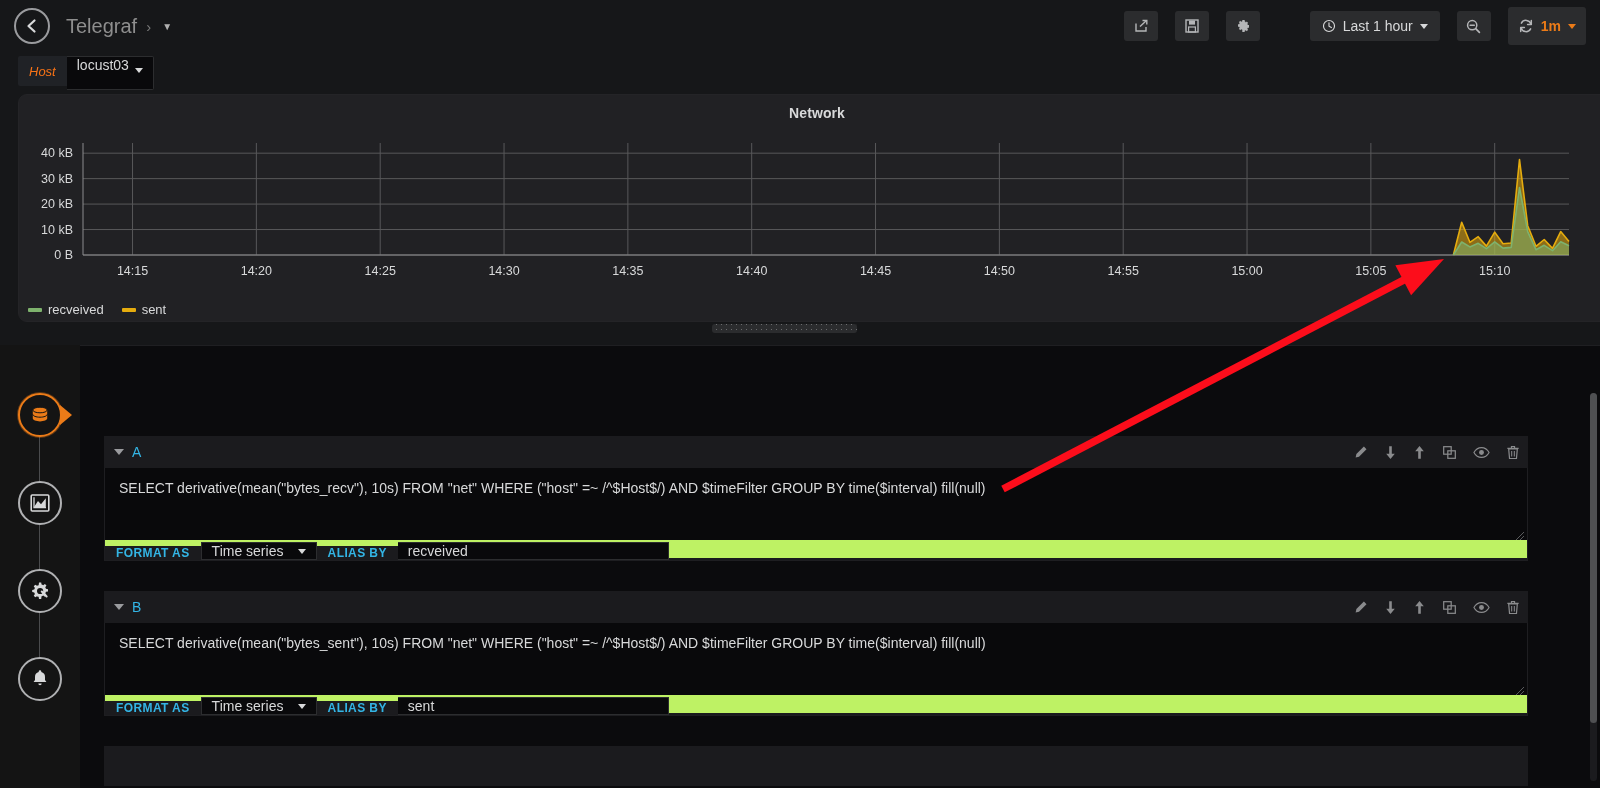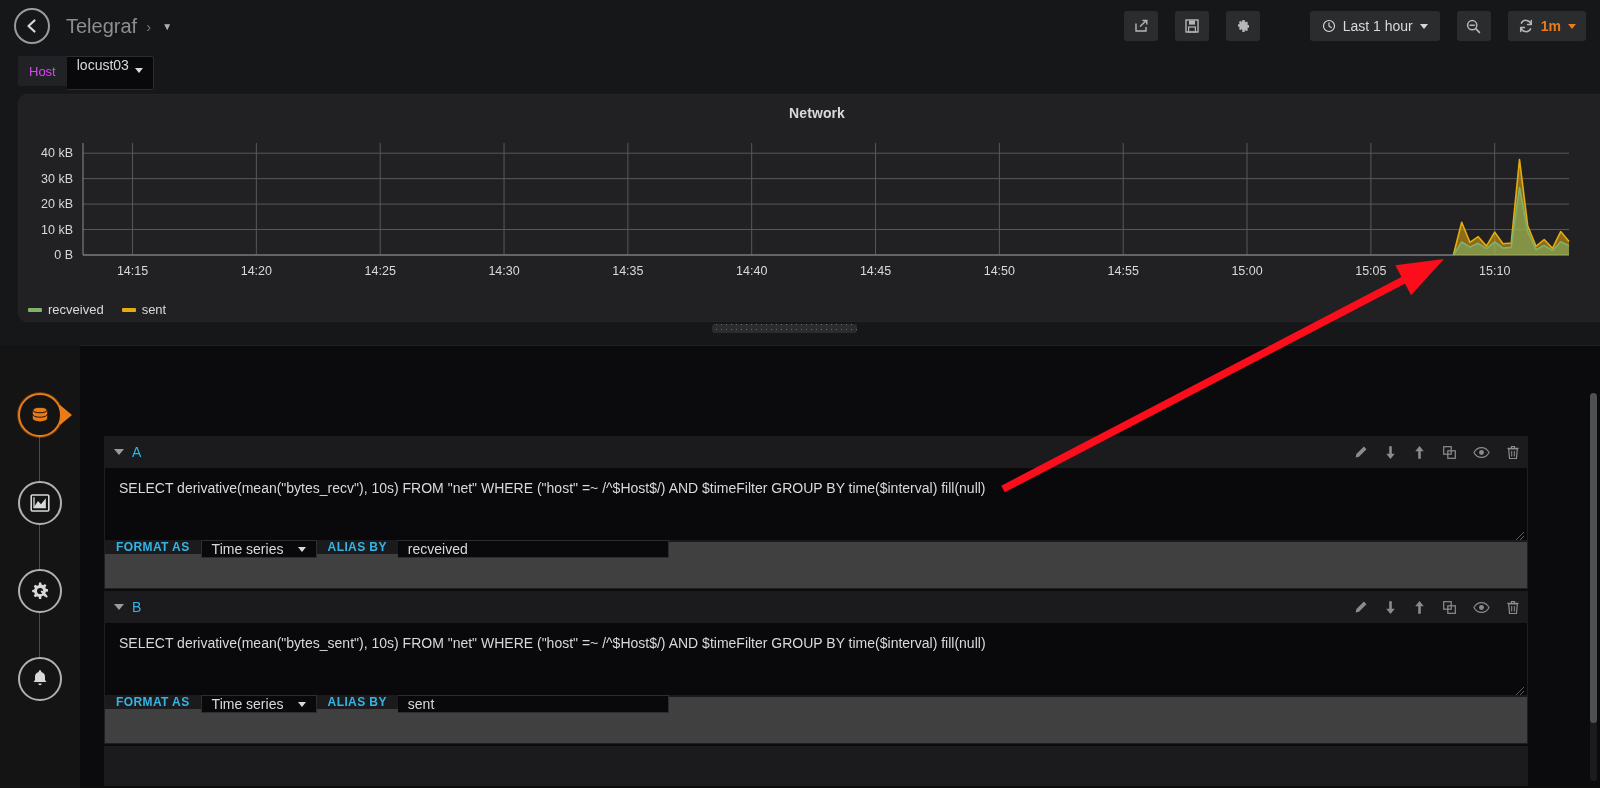--- a/index.html
+++ b/index.html
@@ -35,34 +35,34 @@
     display: flex; align-items: center; justify-content: center; cursor: pointer;
   }
   .icon-btn svg, .icon-btn span { display:block; }
   .nav-gap { width: 16px; }
   .timepicker {
     height: 30px; background: #2b2c2e; border-radius: 3px; display: flex;
     align-items: center; gap: 7px; padding: 0 12px; cursor: pointer; font-size: 14px;
     color: #d8d9da;
   }
   .refresh-btn {
-    height: 30px; background: #2b2c2e; border-radius: 3px; display: flex;
+    height: 38px; background: #2b2c2e; border-radius: 3px; display: flex;
     align-items: center; gap: 7px; padding: 0 10px; cursor: pointer;
   }
   .refresh-int { color: #eb7b18; font-size: 14px; font-weight: 600; }
   .caret-dn {
     width: 0; height: 0; border-left: 4px solid transparent; border-right: 4px solid transparent;
     border-top: 5px solid currentColor;
   }
 
   
   .varrow { position: absolute; left: 18px; top: 56px; display: flex; align-items: stretch; }
   .var-label {
-    background: #202226; color: #d946ef; font-size: 13px; padding: 0 11px;
-    display: flex; align-items: center; border-radius: 2px 0 0 2px; height: 30px;
+    background: #202226; color: #f97316; font-size: 13px; padding: 0 11px;
+    display: flex; align-items: center; border-radius: 2px 0 0 2px; height: 30px; font-style: italic;
   }
   .var-value {
     background: #09090b; border: 1px solid #2c2d2f; border-left: none; color: #d8d9da;
     font-size: 14px; padding: 16px 10px; display: flex; align-items: flex-end; gap: 6px;
     border-radius: 0 2px 2px 0; cursor: pointer; height: 30px;
   }
 
   
   .panel {
     position: absolute; left: 18px; top: 94px; width: 1598px; height: 228px;
@@ -145,21 +145,21 @@
   .qicon { cursor: pointer; opacity: .72; display: flex; align-items: center; }
   .qbody { background: #09090b; border: 1px solid #1e1e21; border-top: none; }
   .qtext {
     padding: 12px 14px; font-size: 14px; color: #d8d9da; height: 72px;
     font-family: "Liberation Sans", sans-serif; white-space: nowrap; overflow: hidden;
     cursor: text;
   }
   .qresize {
     position: absolute; right: 2px; bottom: 2px; width: 10px; height: 10px; cursor: nwse-resize;
   }
-  .qfooter { display: flex; align-items: flex-start; height: 48px; background: #404040; }
+  .qfooter { display: flex; align-items: flex-end; height: 20px; background: #bef264; }
   .fld-label {
     background: #1b1b1e; color: #33b5e5; font-size: 12px; font-weight: 600; letter-spacing: .4px;
     display: flex; align-items: center; padding: 0 11px;
   }
   .fld-select {
     background: #09090b; border: 1px solid #2c2d2f; color: #d8d9da; font-size: 14px;
     display: flex; align-items: center; gap: 6px; padding: 0 10px; cursor: pointer;
     min-width: 116px;
   }
   .fld-input {

